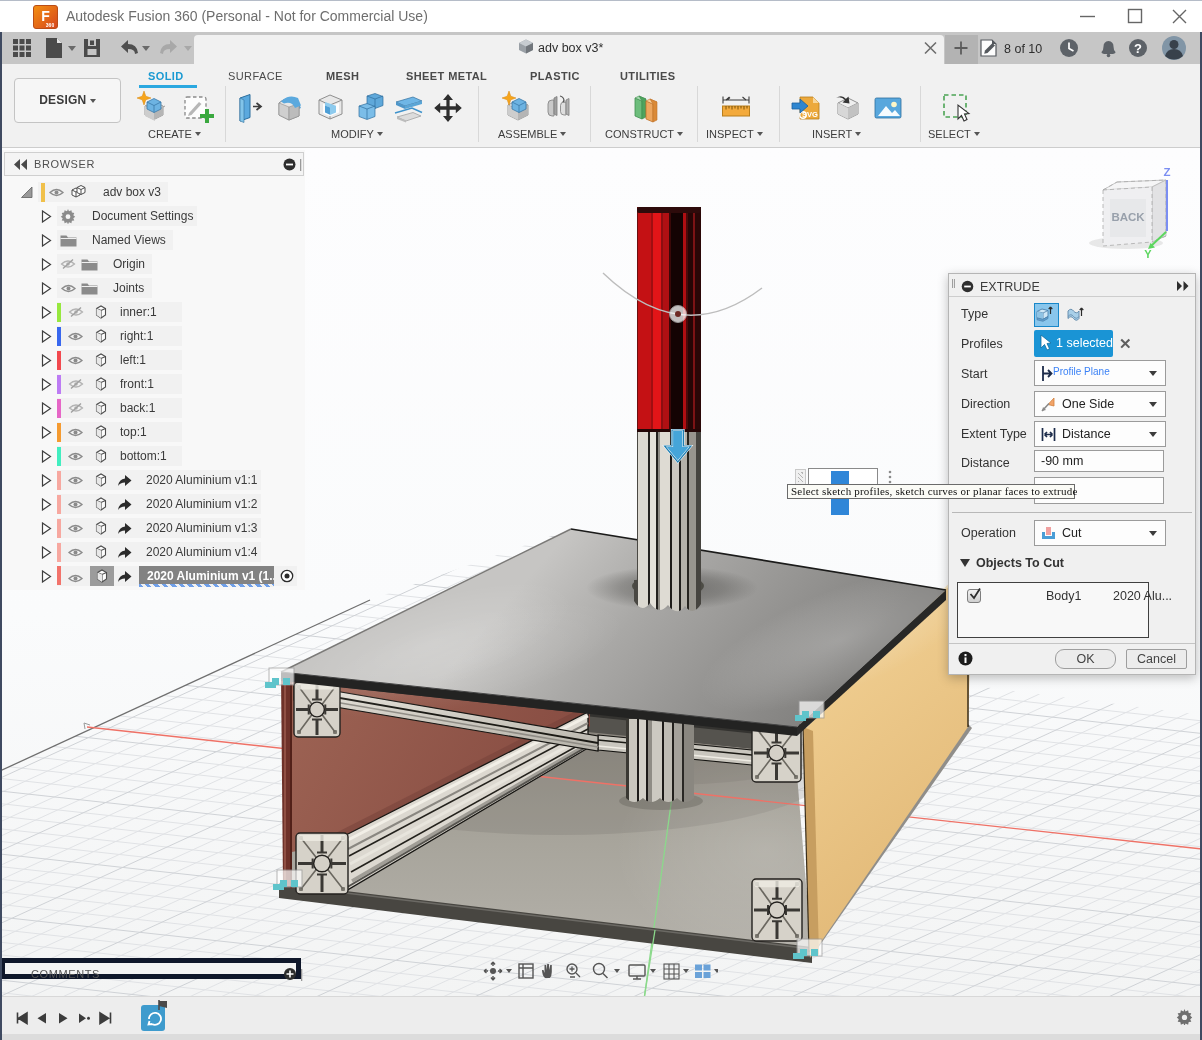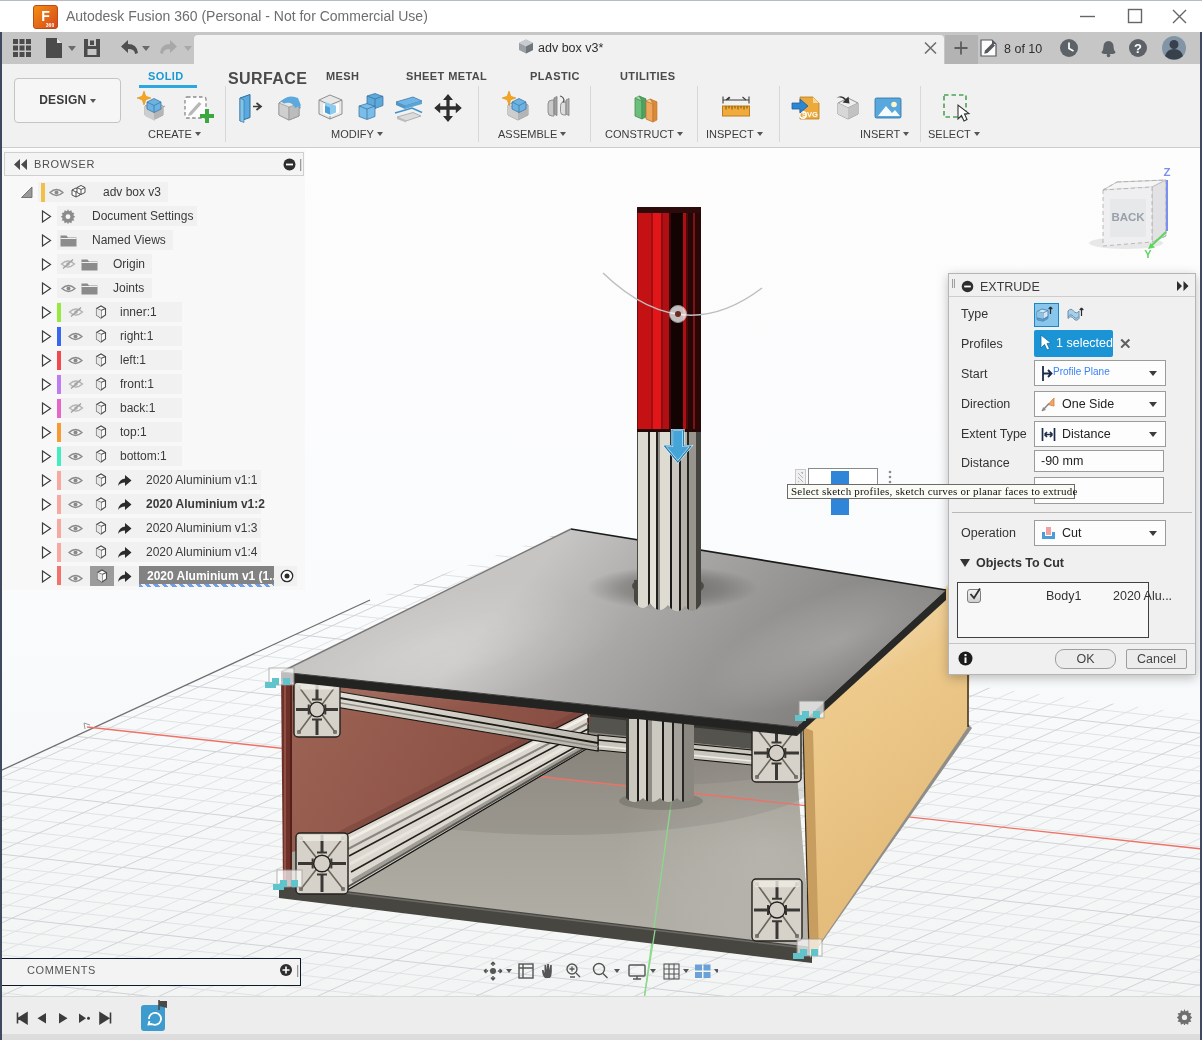--- a/index.html
+++ b/index.html
@@ -89,21 +89,21 @@
           <path d="M1165,24 q2,-7 9,-7 q7,0 9,7 q-4,3.5 -9,3.5 q-5,0 -9,-3.5 z" fill="#38414b"></path>
         </g>
  </svg>
  <div class="abs" style="left:538px;top:9px;font-size:12.5px;color:#2e2e2e">adv box v3*</div>
 </div>
 
 <div class="abs" style="left:0;top:64px;width:1202px;height:84px;background:#f1f1f1;border-bottom:1px solid #cdcdcd">
  <div class="abs" style="left:14px;top:14px;width:107px;height:45px;background:#f6f6f6;border:1px solid #c4c4c4;border-radius:4px;text-align:center;line-height:43px;font-size:12px;color:#3a3a3a;font-weight:bold;letter-spacing:.2px">DESIGN <span class="caret"></span></div>
  <div class="abs" style="left:148px;top:6px;font-size:11px;font-weight:bold;letter-spacing:.4px;color:#1b9ad2">SOLID</div>
  <div class="abs" style="left:139px;top:21px;width:58px;height:3px;background:#2ba8e0"></div>
- <div class="abs" style="left:228px;top:6px;font-size:16px;font-weight:bold;letter-spacing:.4px;color:#4a4a4a">SURFACE</div>
+ <div class="abs" style="left:228px;top:6px;font-size:11px;font-weight:normal;letter-spacing:.4px;color:#4a4a4a">SURFACE</div>
  <div class="abs" style="left:326px;top:6px;font-size:11px;font-weight:bold;letter-spacing:.4px;color:#4a4a4a">MESH</div>
  <div class="abs" style="left:406px;top:6px;font-size:11px;font-weight:bold;letter-spacing:.4px;color:#4a4a4a">SHEET METAL</div>
  <div class="abs" style="left:530px;top:6px;font-size:11px;font-weight:bold;letter-spacing:.4px;color:#4a4a4a">PLASTIC</div>
  <div class="abs" style="left:620px;top:6px;font-size:11px;font-weight:bold;letter-spacing:.4px;color:#4a4a4a">UTILITIES</div>
  <svg class="abs" style="left:135px;top:26px" width="36" height="36" viewBox="0 0 36 36">
         <path d="M10,16 l9,-4.5 9,4.5 0,9 -9,4.5 -9,-4.5 z" fill="#e3e3e3" stroke="#9a9a9a" stroke-width="1"></path>
         <path d="M10,16 l10,5 10,-5" fill="none" stroke="#9a9a9a"></path>
         <path d="M19,20.5 v9" stroke="#9a9a9a"></path>
         <path d="M10,16 l10,5 0,10 -10,-5 z" fill="#cdcdcd"></path>
         <path d="M19,20.5 l9,-4.5 0,9 -9,4.5 z" fill="#b5b5b5"></path>
@@ -219,21 +219,21 @@
       <div class="abs" style="left:478px;top:22px;width:1px;height:56px;background:#d8d8d8"></div>
       <div class="abs" style="left:590px;top:22px;width:1px;height:56px;background:#d8d8d8"></div>
       <div class="abs" style="left:697px;top:22px;width:1px;height:56px;background:#d8d8d8"></div>
       <div class="abs" style="left:779px;top:22px;width:1px;height:56px;background:#d8d8d8"></div>
       <div class="abs" style="left:920px;top:22px;width:1px;height:56px;background:#d8d8d8"></div>
  <div class="abs seplab" style="left:148px;top:64px">CREATE <span class="caret" style="transform:translateY(-1px)"></span></div>
       <div class="abs seplab" style="left:331px;top:64px">MODIFY <span class="caret" style="transform:translateY(-1px)"></span></div>
       <div class="abs seplab" style="left:498px;top:64px">ASSEMBLE <span class="caret" style="transform:translateY(-1px)"></span></div>
       <div class="abs seplab" style="left:605px;top:64px">CONSTRUCT <span class="caret" style="transform:translateY(-1px)"></span></div>
       <div class="abs seplab" style="left:706px;top:64px">INSPECT <span class="caret" style="transform:translateY(-1px)"></span></div>
-      <div class="abs seplab" style="left:860px;top:64px">INSERT <span class="caret" style="transform:translateY(-1px)"></span></div>
+      <div class="abs seplab" style="left:812px;top:64px">INSERT <span class="caret" style="transform:translateY(-1px)"></span></div>
       <div class="abs seplab" style="left:928px;top:64px">SELECT <span class="caret" style="transform:translateY(-1px)"></span></div>
 </div>
 <svg class="abs" style="left:0;top:148px" width="1202" height="848" viewBox="0 148 1202 848">
       <defs>
 <linearGradient id="vpbg" x1="0" y1="0" x2="0" y2="1">
           <stop offset="0" stop-color="#fdfdfe"></stop>
           <stop offset="0.55" stop-color="#fafbfc"></stop>
           <stop offset="1" stop-color="#f3f4f4"></stop>
         </linearGradient>
 <clipPath id="gclip">
@@ -888,21 +888,21 @@
             <path d="M3.5,4.5 L8,6.5 L12.5,4.5 M8,6.5 L8,14" fill="none" stroke="#4d4d4d" stroke-width="1.1"></path>
             <path d="M3.5,4.5 L8,6.5 8,14 3.5,11z" fill="#e8e8e8"></path>
           </svg>
         </div>
         <div class="abs" style="left:117px;top:0;height:20px;display:flex;align-items:center">
           <svg width="15" height="13" viewBox="0 0 15 13" style="flex:none">
             <path d="M1,12 Q2,5 8,4.5 L8,1 L14.5,6.5 L8,12 L8,8.5 Q3,8.5 1,12z" fill="#2b2b2b"></path>
           </svg>
         </div>
         <div class="abs" style="left:146px;top:0;height:20px;display:flex;align-items:center">
-          <span style="font-size:12px;color:#3a3a3a;font-weight:bold;white-space:nowrap">2020 Aluminium v1:2</span>
+          <span style="font-size:12px;color:#3a3a3a;font-weight:normal;white-space:nowrap">2020 Aluminium v1:2</span>
         </div>
       </div>
       <div class="abs" style="left:0;top:368px;width:305px;height:20px">
         <div class="abs" style="left:57px;top:0;width:204px;height:20px;background:#f1f1f1"></div>
         <div class="abs" style="left:41px;top:0;height:20px;display:flex;align-items:center">
           <svg width="11" height="13" viewBox="0 0 11 13" style="flex:none">
             <path d="M1.5,1 L9.5,6.5 L1.5,12z" fill="#fdfdfd" stroke="#3f3f3f" stroke-width="1.2"></path>
           </svg>
         </div>
         <div class="abs" style="left:57px;top:0;height:20px;display:flex;align-items:center">
@@ -1091,21 +1091,21 @@
 <div class="abs" style="left:13px;top:0;width:70px;height:18px;background:#fff;border:1px solid #8a8a8a">
  <span class="abs" style="left:22px;top:2px;background:#2f86d8;color:#fff;font-size:11px;padding:16px 1px">-90</span>
       </div>
 <svg class="abs" style="left:93px;top:2px" width="4" height="14" viewBox="0 0 4 14">
         <circle cx="2" cy="2" r="1.3" fill="#8a8a8a"></circle>
         <circle cx="2" cy="7" r="1.3" fill="#8a8a8a"></circle>
         <circle cx="2" cy="12" r="1.3" fill="#8a8a8a"></circle>
       </svg>
 </div>
     <div class="abs" style="left:787px;top:484px;width:288px;height:15px;background:#fbfbf6;border:1px solid #6b6b6b;font-family:'Liberation Serif',serif;font-size:11px;color:#111;white-space:nowrap;padding-left:3px;letter-spacing:0.2px">Select sketch profiles, sketch curves or planar faces to extrude</div>
-    <div class="abs" style="left:0px;top:958px;width:301px;height:28px;background:#f3f3f3;border:1px solid #0f172a">
+    <div class="abs" style="left:0px;top:958px;width:301px;height:21px;background:#f3f3f3;border:5px solid #0f172a">
 <div class="abs" style="left:26px;top:5px;font-size:11px;color:#555;letter-spacing:0.6px">COMMENTS</div>
 <svg class="abs" style="left:278px;top:4px" width="14" height="14" viewBox="0 0 14 14">
         <circle cx="7" cy="7" r="6" fill="#2e2e2e"></circle>
         <path d="M7,3.5 v7 M3.5,7 h7" stroke="#fff" stroke-width="1.6"></path>
       </svg>
 <div class="abs" style="left:295px;top:3px;font-size:13px;color:#8a8a8a">|</div>
 </div>
     <svg class="abs" style="left:483px;top:960px" width="235" height="22" viewBox="0 0 235 22">
       <g stroke="#555" stroke-width="1.4" fill="none">
         <circle cx="10" cy="11" r="3" fill="#555" stroke="none"></circle>

